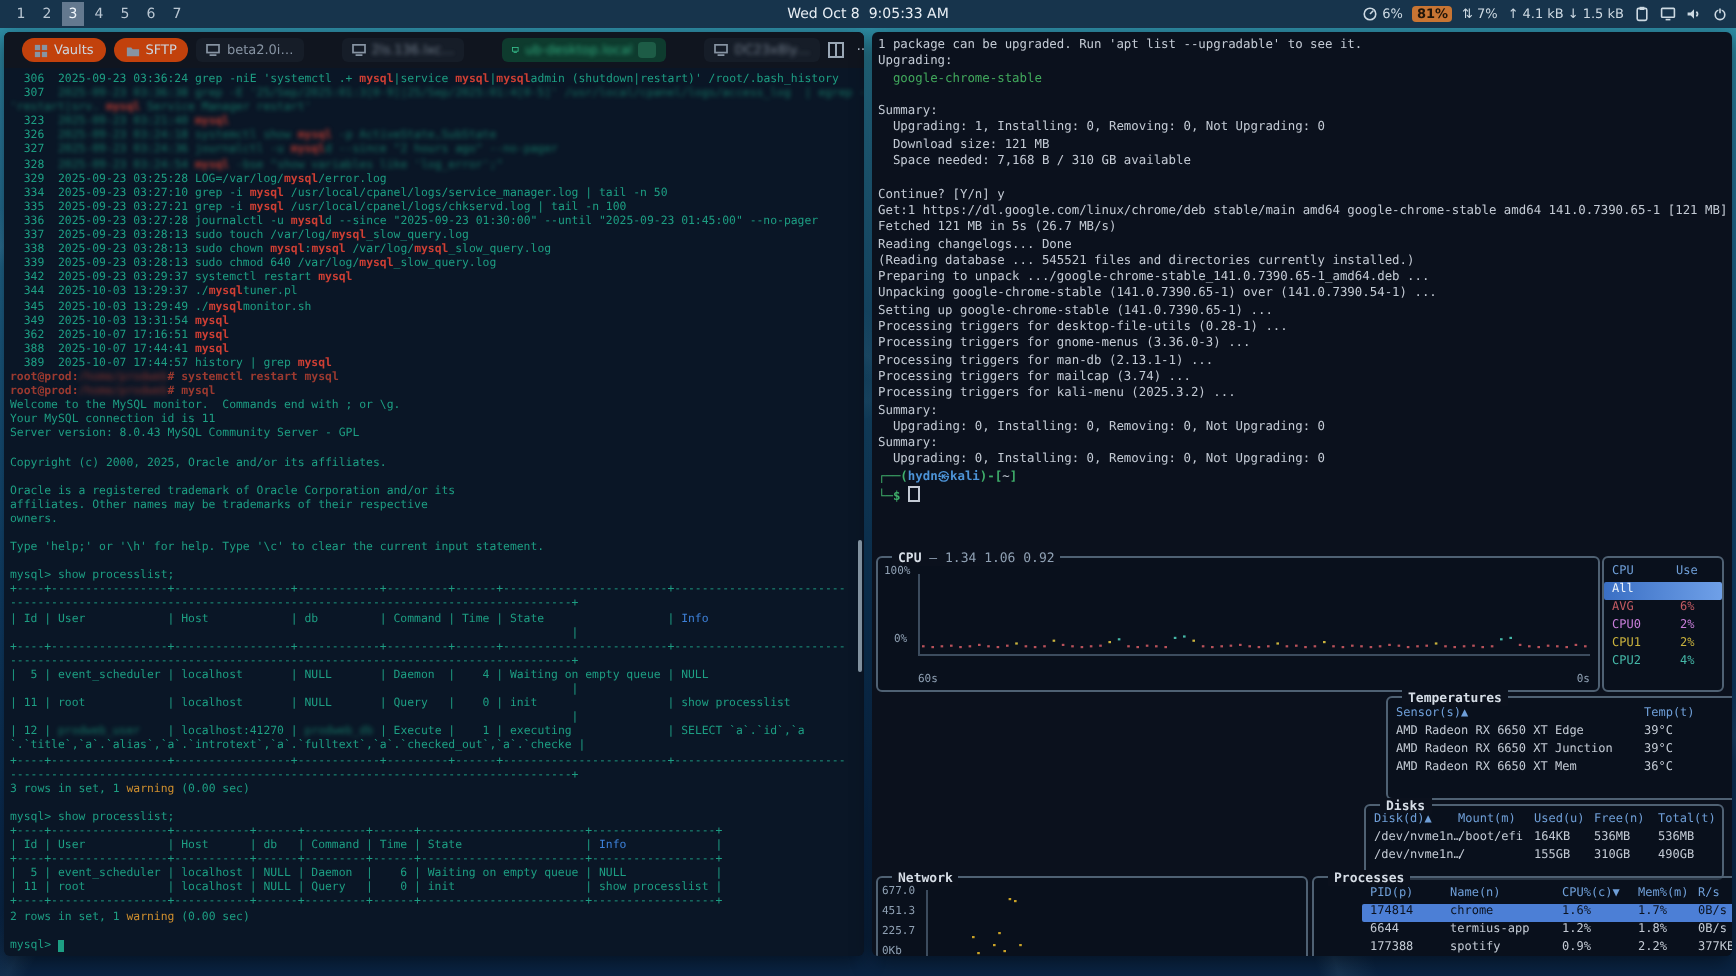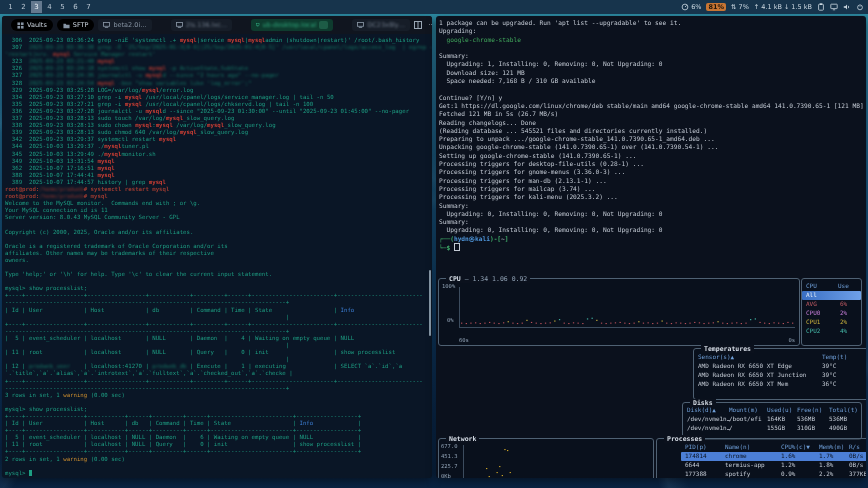--- a/index.html
+++ b/index.html
@@ -20,21 +20,21 @@
   #tray{position:absolute;right:4px;top:0;height:14px;display:flex;align-items:center;gap:5px;font-size:6.5px;}
   .trayitem{display:flex;align-items:center;gap:2px;color:#cdd9e2;}
   .membadge{background:#c87533;color:#20150a;border-radius:2px;padding:0 2px;font-weight:bold;}
   .tico{width:8px;height:8px;display:inline-block;}
   
   .window{position:absolute;border-radius:3px;box-shadow:0 3px 10px rgba(0,0,0,.5);overflow:hidden;}
   #win-left{left:2px;top:16px;width:430px;height:462px;background:#0a1626;}
   #win-right{left:436px;top:16px;width:430px;height:462px;background:#0b111d;}
   
   #titlebar{height:18px;background:#10151f;display:flex;align-items:center;gap:4px;padding:0 5px;font-size:6.5px;color:#aeb9c6;}
-  .tb-pill{display:flex;align-items:center;gap:3px;background:#000000;border-radius:8px;padding:2px 6px;color:#cdd6e0;}
+  .tb-pill{display:flex;align-items:center;gap:3px;background:#c2410c;border-radius:8px;padding:2px 6px;color:#cdd6e0;}
   .tb-tab{display:flex;align-items:center;gap:3px;background:#161d28;border-radius:3px;padding:2px 5px;max-width:72px;
     white-space:nowrap;overflow:hidden;color:#8794a3;}
   .tb-tab.active{background:#0e3b2e;color:#37c28f;}
   .tb-tab .badge{width:9px;height:8px;border-radius:2px;background:#1d5c46;flex:0 0 auto;}
   .blurtxt{filter:blur(1.1px);opacity:.8;}
   .tb-right{margin-left:auto;display:flex;align-items:center;gap:6px;color:#9aa7b5;}
   .hamburger{display:inline-block;width:8px;}
   .hamburger i{display:block;height:1px;background:#aeb9c6;margin:1.5px 0;}
   .winbtn{font-size:7px;color:#aeb9c6;}
   .minbtn{display:inline-block;width:6px;height:1px;background:#aeb9c6;margin-bottom:1px;}
@@ -86,20 +86,23 @@
   <div id="menubar">
     <div id="workspaces">
         <div class="ws">1</div>
         <div class="ws">2</div>
         <div class="ws active">3</div>
         <div class="ws">4</div>
         <div class="ws">5</div>
         <div class="ws">6</div>
         <div class="ws">7</div>
       </div>
+    <div id="clock">
+      <span>Wed Oct 8</span>&nbsp;&nbsp;<span>9:05:33 AM</span>
+    </div>
     <div id="tray">
       <span class="trayitem">
         <svg class="tico" viewBox="0 0 10 10">
             <circle cx="5" cy="5" r="3.6" fill="none" stroke="#cdd9e2" stroke-width="1"></circle>
             <line x1="5" y1="5" x2="7" y2="3" stroke="#cdd9e2" stroke-width="1"></line>
           </svg>
         <span>6%</span>
       </span>
       <span class="trayitem">
         <span class="membadge">81%</span>

